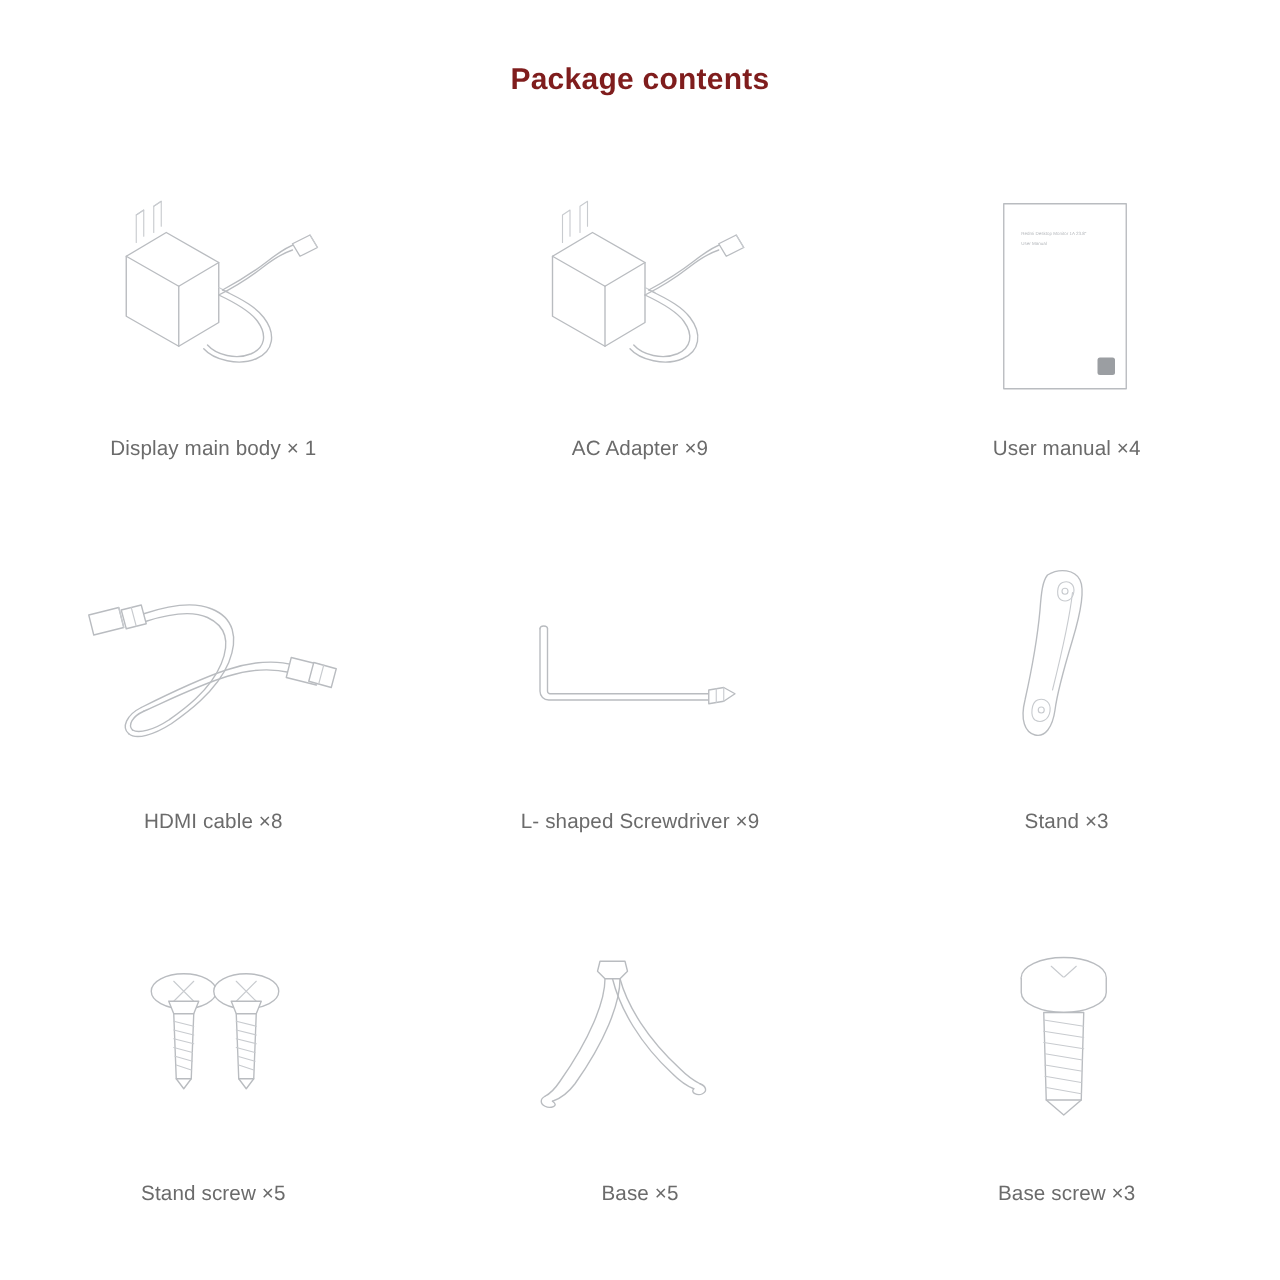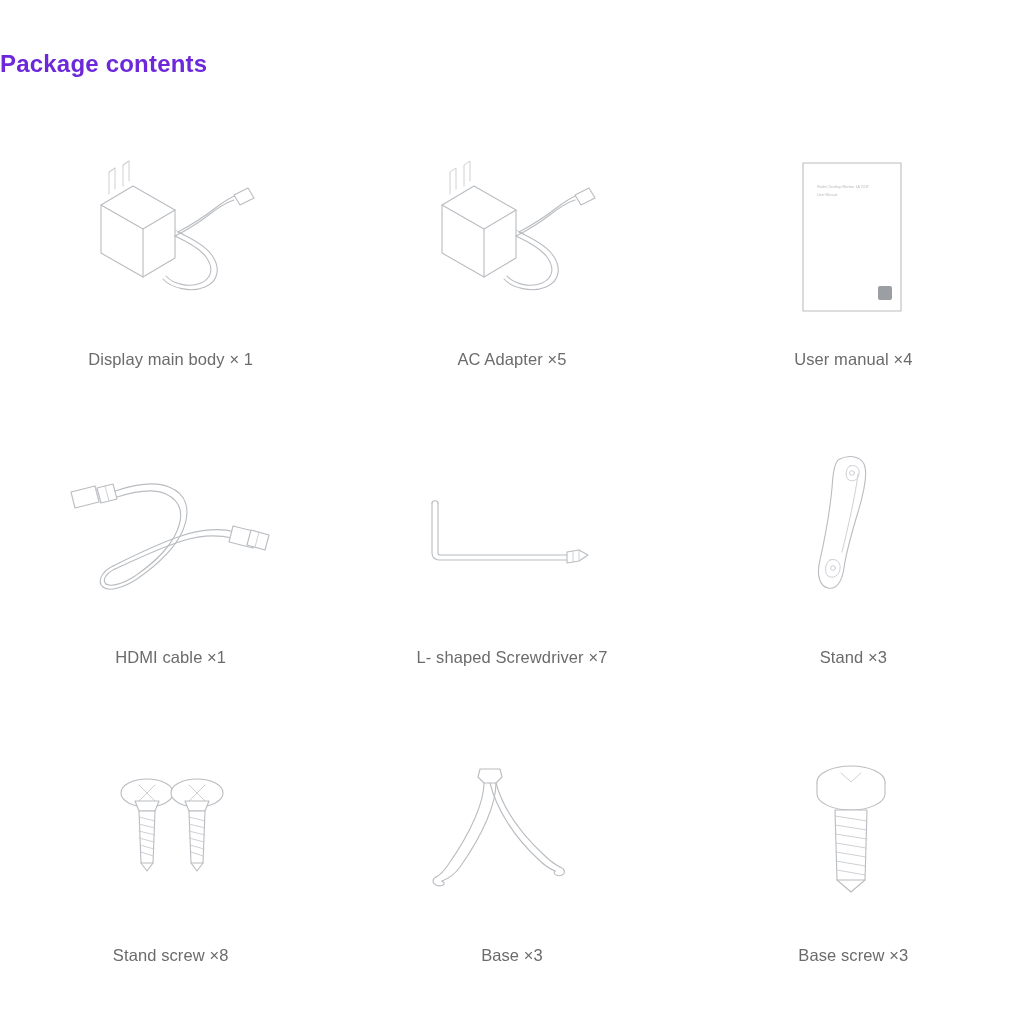--- a/index.html
+++ b/index.html
@@ -13,23 +13,24 @@
     font-family: "Liberation Sans", sans-serif;
     color: #5a5a5a;
     overflow: hidden;
     position: relative;
   }
   .page-title {
     position: absolute;
     top: 50px;
     left: 0;
     width: 100%;
+    text-align: center;
     font-size: 24px;
     font-weight: bold;
-    color: #6d28d9;
+    color: #7f1d1d;
     letter-spacing: 0.2px;
   }
   .grid {
     position: absolute;
     top: 120px;
     left: 0;
     width: 1024px;
     display: grid;
     grid-template-columns: repeat(3, 1fr);
     grid-template-rows: repeat(3, 298px);
@@ -132,21 +133,21 @@
           <path class="ln-thin" d="M104 80 L112 84"></path>
           <path class="ln" d="M107 82 C124 90 134 96 140 104 C150 117 148 131 134 137 C120 143 100 138 92 129"></path>
           <path class="ln" d="M104 86 C121 94 130 100 135 107 C143 118 141 128 130 133 C118 138 102 134 95 126"></path>
           <path class="ln" d="M107 82 C122 74 134 66 143 59 C152 52 160 47 166 45"></path>
           <path class="ln" d="M104 86 C118 79 130 71 139 64 C148 57 157 52 163 50"></path>
           <path class="fill-w" d="M163 45 L177 38 L183 48 L169 55 Z"></path>
           <path class="ln-thin" d="M177 38 L183 48"></path>
         </g>
       </svg>
     </div>
-    <div class="caption">AC Adapter ×5</div>
+    <div class="caption">AC Adapter ×9</div>
   </div>
 
   <div class="cell">
     <div class="art">
       <svg width="120" height="170" viewBox="0 0 120 170">
         <g>
           <rect class="fill-w" x="10" y="13" width="98" height="148"></rect>
           <text class="manual-text" x="24" y="38">Redmi Desktop Monitor 1A 23.8"</text>
           <text class="manual-text" x="24" y="46">User Manual</text>
           <rect class="logo-box" x="85" y="136" width="14" height="14" rx="2"></rect>
@@ -170,37 +171,37 @@
           <path class="ln" d="M45 126 C41 122 45 115 54 111"></path>
           <path class="ln" d="M52 108 C70 99 96 86 120 78 C140 71 160 70 174 74"></path>
           <path class="ln" d="M54 111 C72 103 98 90 121 83 C140 77 158 77 171 80"></path>
           <path class="fill-w" d="M172 68 L196 74 L192 90 L168 84 Z"></path>
           <path class="ln-thin" d="M196 74 L192 90"></path>
           <path class="fill-w" d="M190 72 L208 77 L204 92 L186 87 Z"></path>
           <path class="ln-thin" d="M198 74 L194 89"></path>
         </g>
       </svg>
     </div>
-    <div class="caption">HDMI cable ×1</div>
+    <div class="caption">HDMI cable ×8</div>
   </div>
 
   <div class="cell">
     <div class="art">
       <svg width="180" height="120" viewBox="0 0 180 120">
         <g>
           <path class="ln" d="M10 30 L10 80 C10 84 13 87 17 87 L145 87"></path>
           <path class="ln" d="M16 30 L16 80 C16 81 17 82 18 82 L145 82"></path>
           <path class="ln" d="M10 30 C10 27 16 27 16 30"></path>
           <path class="fill-w" d="M145 79 L157 77 L166 82 L157 88 L145 90 Z"></path>
           <path class="ln-thin" d="M157 77 L157 88"></path>
           <path class="ln-thin" d="M151 78 L151 89"></path>
         </g>
       </svg>
     </div>
-    <div class="caption">L- shaped Screwdriver ×7</div>
+    <div class="caption">L- shaped Screwdriver ×9</div>
   </div>
 
   <div class="cell">
     <div class="art">
       <svg width="110" height="170" viewBox="0 0 110 170">
         <g>
           <path class="fill-w" d="M40 12 C50 6 62 8 66 16 C70 24 66 44 60 64 C54 84 48 104 46 120 C44 134 38 142 30 140 C22 138 18 128 22 112 C26 94 32 62 34 40 C35 26 36 17 40 12 Z"></path>
           <path class="ln-thin" d="M52 18 C58 16 62 20 61 26 C60 32 55 34 51 32 C47 30 47 20 52 18 Z"></path>
           <circle class="ln-thin" cx="54" cy="25" r="2.4"></circle>
           <path class="ln-thin" d="M32 112 C38 110 43 114 42 121 C41 128 35 131 30 128 C26 125 27 114 32 112 Z"></path>
@@ -230,38 +231,38 @@
             <ellipse class="fill-w" cx="38" cy="26" rx="26" ry="14"></ellipse>
             <path class="ln-thin" d="M30 18 L46 34 M46 18 L30 34"></path>
             <path class="fill-w" d="M26 34 L50 34 L46 44 L30 44 Z"></path>
             <path class="fill-w" d="M30 44 L46 44 L44 96 L32 96 Z"></path>
             <path class="ln-thin" d="M30 50 L46 54 M30 57 L46 61 M30 64 L46 68 M30 71 L45 75 M31 78 L45 82 M32 85 L44 89"></path>
             <path class="ln" d="M32 96 L38 104 L44 96"></path>
           </g>
         </g>
       </svg>
     </div>
-    <div class="caption">Stand screw ×8</div>
+    <div class="caption">Stand screw ×5</div>
   </div>
 
   <div class="cell">
     <div class="art">
       <svg width="180" height="140" viewBox="0 0 180 140">
         <g>
           <path class="fill-w" d="M58 8 L78 8 L80 16 L74 22 L62 22 L56 16 Z"></path>
           <path class="ln" d="M62 22 C62 40 50 70 26 104 C22 110 18 114 14 116"></path>
           <path class="ln" d="M74 22 C74 42 62 72 38 106 C32 114 26 118 20 120"></path>
           <path class="ln" d="M14 116 C10 118 10 122 14 124 C18 126 26 124 20 120"></path>
           <path class="ln" d="M74 22 C80 44 96 70 122 94 C128 100 134 104 138 106"></path>
           <path class="ln" d="M68 22 C74 46 90 74 116 98 C122 104 128 108 133 110"></path>
           <path class="ln" d="M138 106 C143 108 144 112 140 114 C136 116 130 113 133 110"></path>
         </g>
       </svg>
     </div>
-    <div class="caption">Base ×3</div>
+    <div class="caption">Base ×5</div>
   </div>
 
   <div class="cell">
     <div class="art">
       <svg width="120" height="150" viewBox="0 0 120 150">
         <g>
           <ellipse class="fill-w" cx="58" cy="26" rx="34" ry="16"></ellipse>
           <path class="ln-thin" d="M48 17 L68 35 M68 17 L48 35"></path>
           <path class="fill-w" d="M24 26 L24 38 C24 47 40 54 58 54 C76 54 92 47 92 38 L92 26"></path>
           <path class="fill-w" d="M42 54 L74 54 L72 124 L44 124 Z"></path>

